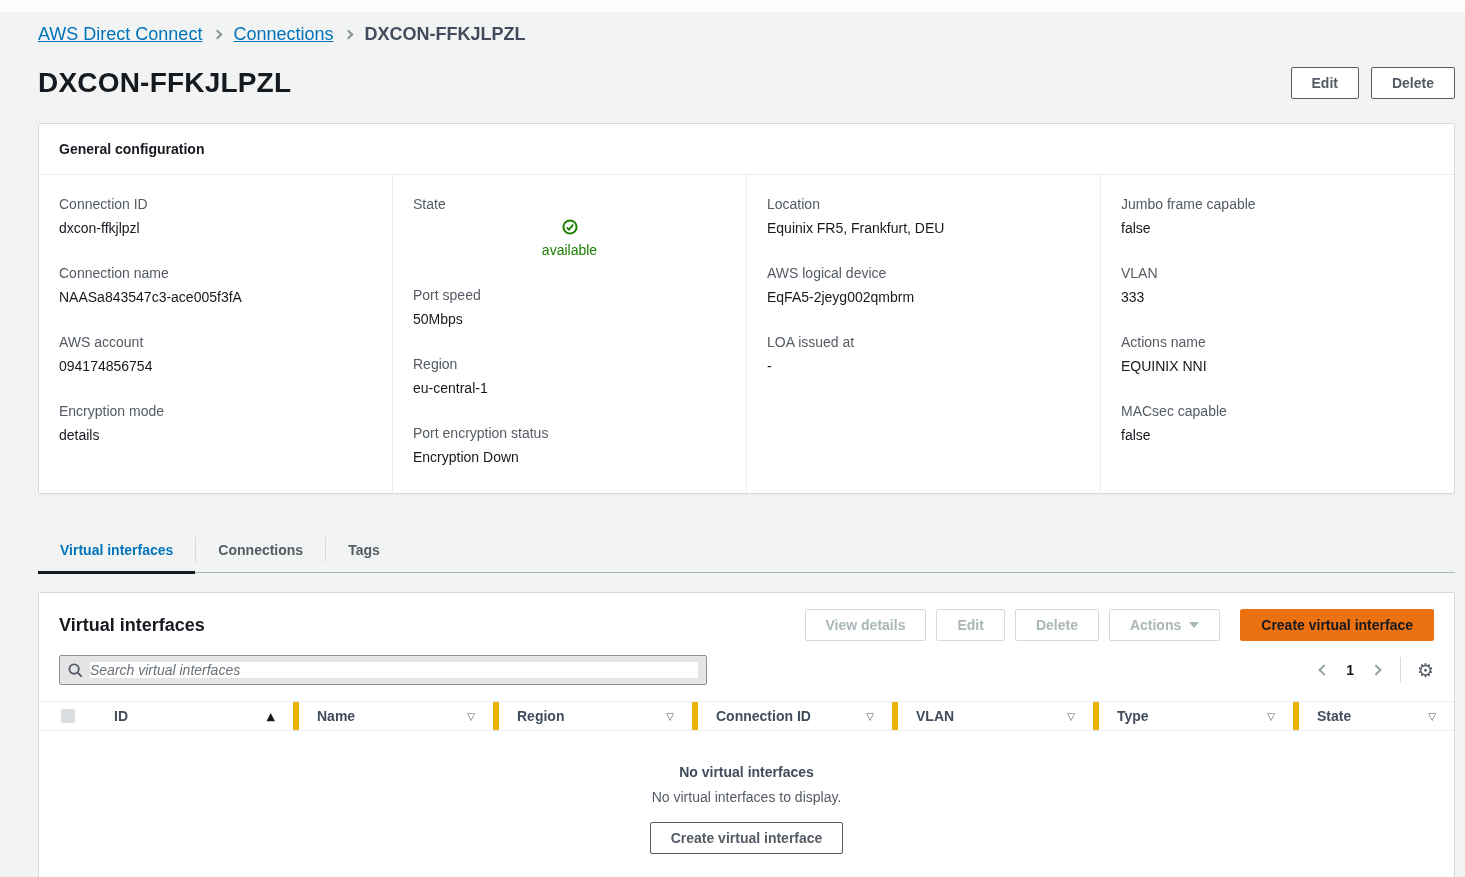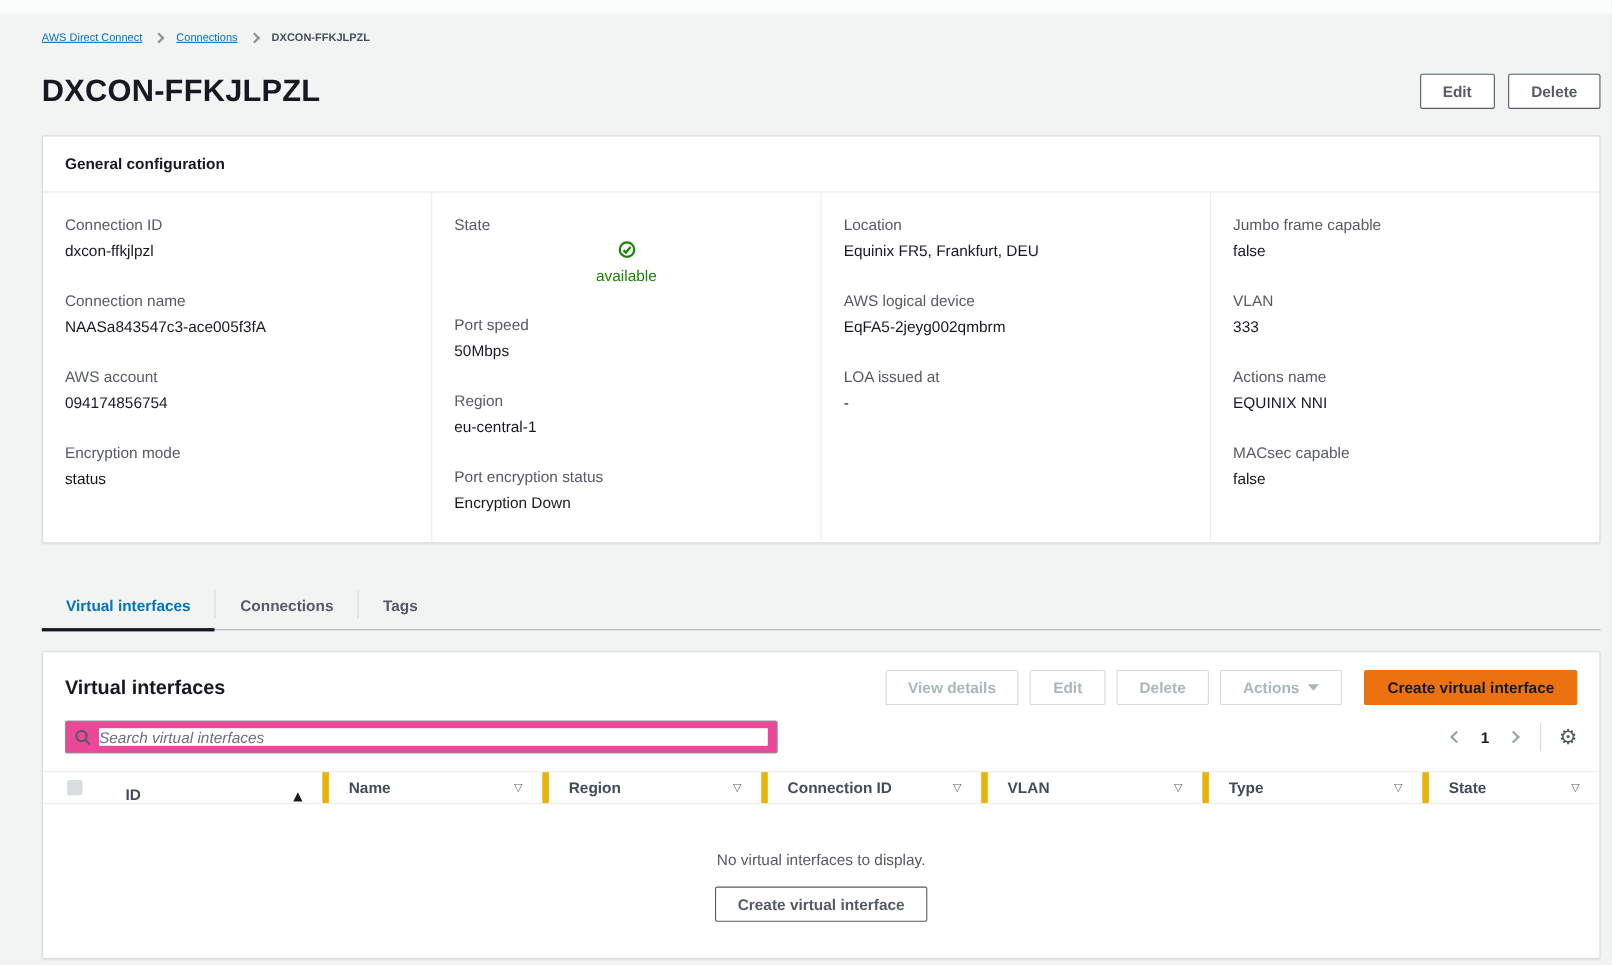--- a/index.html
+++ b/index.html
@@ -2,21 +2,21 @@
 <html><head>
 <meta charset="utf-8">
 <style>
   * { box-sizing: border-box; margin: 0; padding: 0; }
   body { font-family: "Liberation Sans", sans-serif; background: #e9ebeb; }
   .page { position: relative; width: 1465px; height: 877px; background: #f2f3f3; overflow: hidden; }
   .topstrip { height: 13px; background: #fbfcfc; border-bottom: 1px solid #f2f3f3; }
   .content { padding: 0 10px 0 38px; }
 
   
-  .breadcrumb { display: flex; align-items: center; gap: 10px; margin-top: 10px; font-size: 10px; height: 22px; }
+  .breadcrumb { display: flex; align-items: center; gap: 10px; margin-top: 10px; font-size: 18px; height: 22px; }
   .breadcrumb a { color: #0073bb; text-decoration: underline; cursor: pointer; }
   .crumb-current { color: #414d5c; font-weight: 700; }
   .chev-right { display: inline-block; width: 7px; height: 7px; border-top: 2px solid #879596; border-right: 2px solid #879596; transform: rotate(45deg); margin: 0 2px; }
 
   
   .page-header { display: flex; justify-content: space-between; align-items: center; margin-top: 22px; }
   .page-header h1 { font-size: 28px; font-weight: 700; color: #16191f; letter-spacing: 0.2px; }
   .hdr-actions { display: flex; gap: 12px; }
 
   
@@ -49,40 +49,40 @@
   .tab-divider { width: 1px; background: #d5dbdb; margin: 10px 0; }
 
   
   .panel-vif { margin-top: 19px; }
   .vif-hd { display: flex; justify-content: space-between; align-items: center; padding: 16px 20px 14px 20px; }
   .vif-hd h2 { font-size: 18px; font-weight: 700; color: #16191f; }
   .vif-actions { display: flex; gap: 10px; }
   .vif-actions .btn.primary { margin-left: 10px; }
 
   .toolbar { display: flex; justify-content: space-between; align-items: center; padding: 0 20px 16px 20px; }
-  .searchbox { display: flex; align-items: center; width: 648px; height: 30px; border: 1px solid #879596; border-radius: 2px; padding: 0 8px; background: #ec4899; }
+  .searchbox { display: flex; align-items: center; width: 648px; height: 30px; border: 1px solid #879596; border-radius: 2px; padding: 0 8px; background: #e5e5e5; }
   .searchbox input { flex: 1; border: none; outline: none; font-size: 14px; color: #16191f; font-family: "Liberation Sans", sans-serif; }
   .searchbox input::placeholder { color: #687078; font-style: italic; }
   .pager { display: flex; align-items: center; gap: 14px; }
   .pg-btn { background: none; border: none; cursor: pointer; padding: 4px; display: flex; }
   .chevL { width: 8px; height: 8px; border-left: 2px solid #95a5a6; border-bottom: 2px solid #95a5a6; transform: rotate(45deg); }
   .chevR { width: 8px; height: 8px; border-right: 2px solid #95a5a6; border-top: 2px solid #95a5a6; transform: rotate(45deg); }
   .pg-num { font-size: 14px; font-weight: 700; color: #16191f; }
   .pg-divider { width: 1px; height: 26px; background: #d5dbdb; margin: 0 2px; }
   .gear { font-family: "DejaVu Sans", sans-serif; font-size: 19px; color: #545b64; background: none; border: none; cursor: pointer; line-height: 1; }
 
   
   .thead { display: flex; border-top: 1px solid #eaeded; border-bottom: 1px solid #eaeded; height: 30px; }
   .th { display: flex; align-items: center; justify-content: space-between; padding: 0 18px; font-size: 14px; font-weight: 700; color: #414d5c; cursor: pointer; }
   .th-sep { border-left: 6px solid #eab308; }
   .th-check { width: 57px; justify-content: center; padding: 0; }
   .cb { width: 14px; height: 14px; background: #d8dde0; border-radius: 2px; }
   .sort-ico { font-family: "DejaVu Sans", sans-serif; font-size: 10px; color: #545b64; }
   .sort-ico.asc { color: #16191f; font-size: 11px; }
-  .w-id { width: 197px; align-items: flex-end; } .w-200 { width: 200px; } .w-199 { width: 199px; } .w-201 { width: 201px; }
+  .w-id { width: 197px; } .w-200 { width: 200px; } .w-199 { width: 199px; } .w-201 { width: 201px; }
   .w-state { flex: 1; }
 
   .empty { text-align: center; padding: 33px 0 33px 0; }
   .empty-title { font-size: 14px; font-weight: 700; color: #414d5c; }
   .empty-msg { font-size: 14px; color: #545b64; margin-top: 9px; }
   .empty .btn { margin-top: 17px; }
 </style>
 </head>
 <body>
 
@@ -119,21 +119,21 @@
           <div class="kv">
             <div class="k">Connection name</div>
             <div class="v">NAASa843547c3-ace005f3fA</div>
           </div>
           <div class="kv">
             <div class="k">AWS account</div>
             <div class="v">094174856754</div>
           </div>
           <div class="kv">
             <div class="k">Encryption mode</div>
-            <div class="v">status</div>
+            <div class="v">details</div>
           </div>
         </div>
         <div class="gcol">
           <div class="kv">
             <div class="k">State</div>
             <div class="v status-ok">
               <svg width="16" height="16" viewBox="0 0 16 16">
                 <circle cx="8" cy="8" r="6.6" fill="none" stroke="#1d8102" stroke-width="2"></circle>
                 <path d="M4.8 8.4 L7 10.6 L11.2 5.6" fill="none" stroke="#1d8102" stroke-width="2"></path>
               </svg>
@@ -260,19 +260,20 @@
           <span>Type</span>
           <span class="sort-ico">▽</span>
         </div>
         <div class="th th-sep w-state">
           <span>State</span>
           <span class="sort-ico">▽</span>
         </div>
       </div>
 
       <div class="empty">
+        <div class="empty-title">No virtual interfaces</div>
         <div class="empty-msg">No virtual interfaces to display.</div>
         <button class="btn">Create virtual interface</button>
       </div>
     </section>
 
   </div>
 </div>
 
 </body></html>

